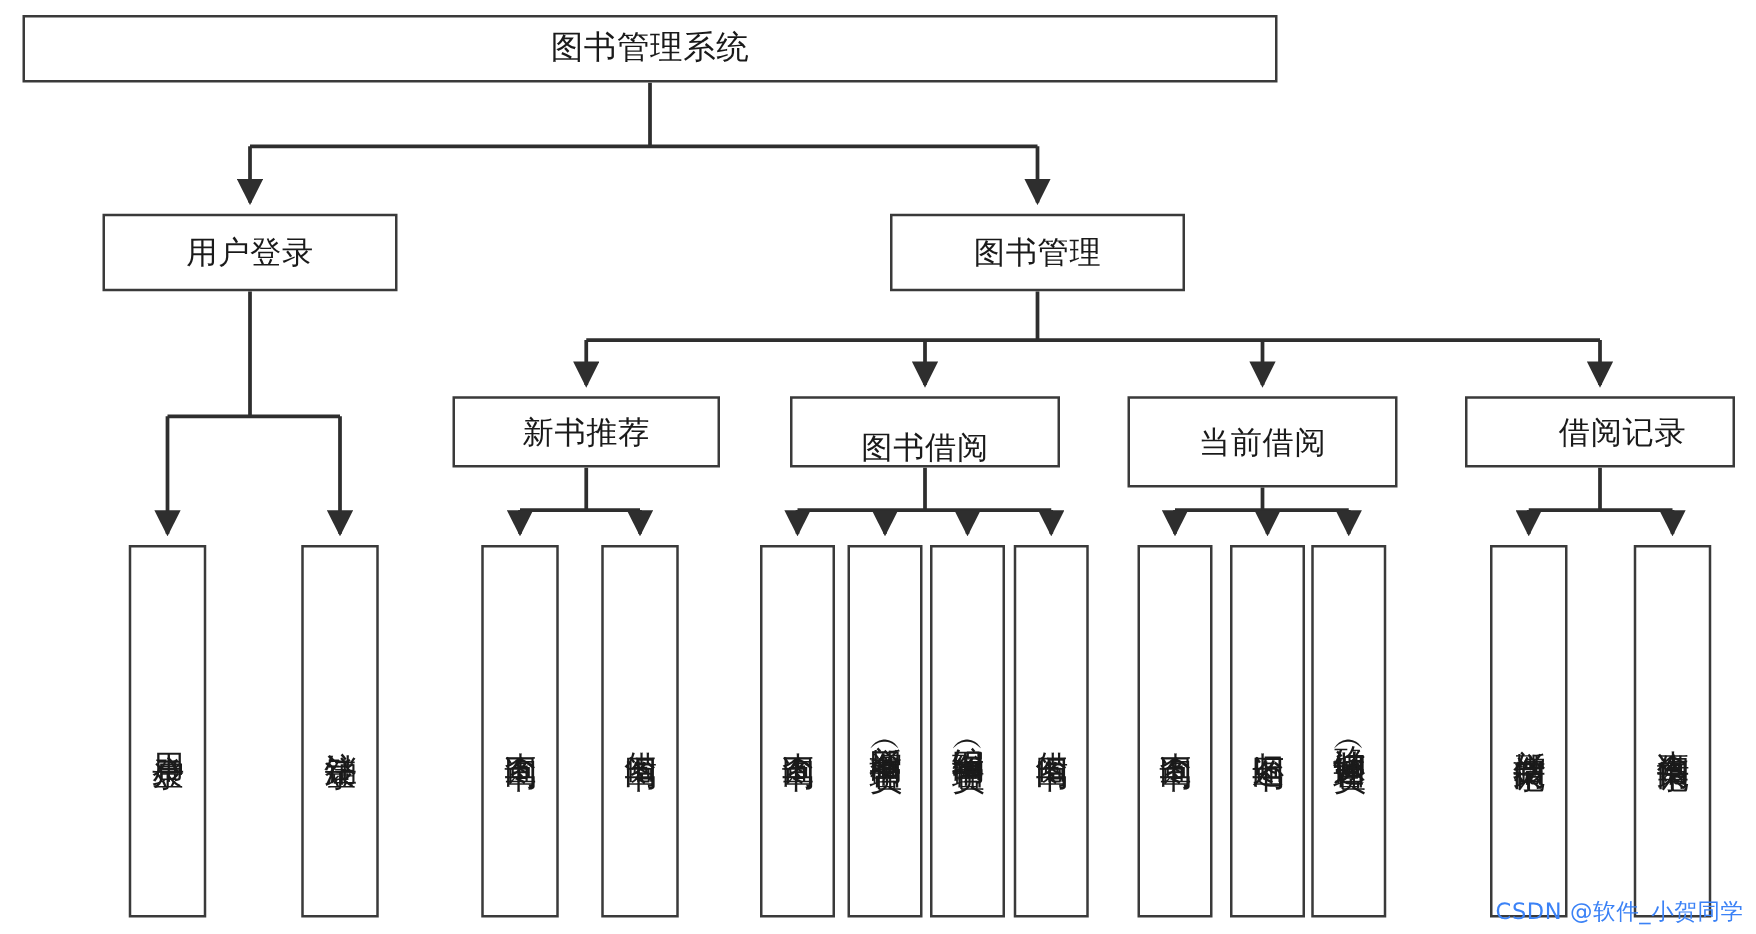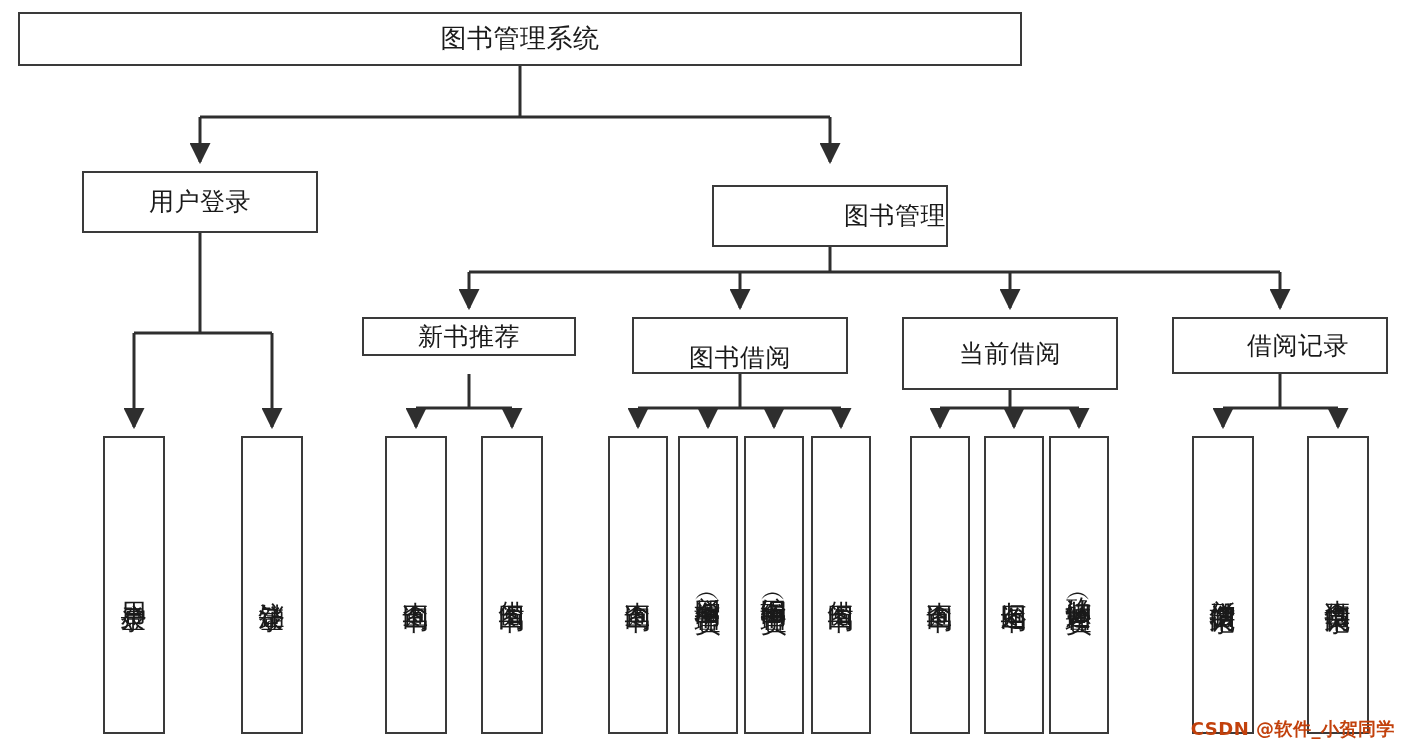--- a/index.html
+++ b/index.html
@@ -57,24 +57,23 @@
     white-space: nowrap;
   }
   #title-node .label {
     font-size: 26px;
   }
   #watermark {
     position: absolute;
     right: 10px;
     bottom: 6px;
     font-size: 18px;
-    color: #c2410c;
+    color: #3b82f6;
     letter-spacing: 0.5px;
     white-space: nowrap;
-    font-weight: bold;
   }
 </style>
 </head>
 <body>
 
 <div id="stage">
 
   <svg id="wires" viewBox="0 0 1405 747" xmlns="http://www.w3.org/2000/svg">
     <defs>
       <marker id="arrow" viewBox="0 0 10 10" refX="9" refY="5" markerWidth="7" markerHeight="7" orient="auto-start-reverse">
@@ -129,25 +128,25 @@
   </svg>
 
   <div class="node horiz" id="title-node" style="left:18px; top:12px; width:1004px; height:54px;">
     <span class="label">图书管理系统</span>
   </div>
 
   <div class="node horiz" style="left:82px; top:171px; width:236px; height:62px;">
     <span class="label">用户登录</span>
   </div>
 
-  <div class="node horiz" style="left:712px; top:185px; width:236px; height:62px;justify-content:flex-end;">
+  <div class="node horiz" style="left:712px; top:171px; width:236px; height:62px;">
     <span class="label">图书管理</span>
   </div>
 
-  <div class="node horiz" style="left:362px; top:317px; width:214px; height:39px;">
+  <div class="node horiz" style="left:362px; top:317px; width:214px; height:57px;">
     <span class="label">新书推荐</span>
   </div>
 
   <div class="node horiz" style="left:632px; top:317px; width:216px; height:57px;align-items:flex-end;">
     <span class="label">图书借阅</span>
   </div>
 
   <div class="node horiz" style="left:902px; top:317px; width:216px; height:73px;">
     <span class="label">当前借阅</span>
   </div>

